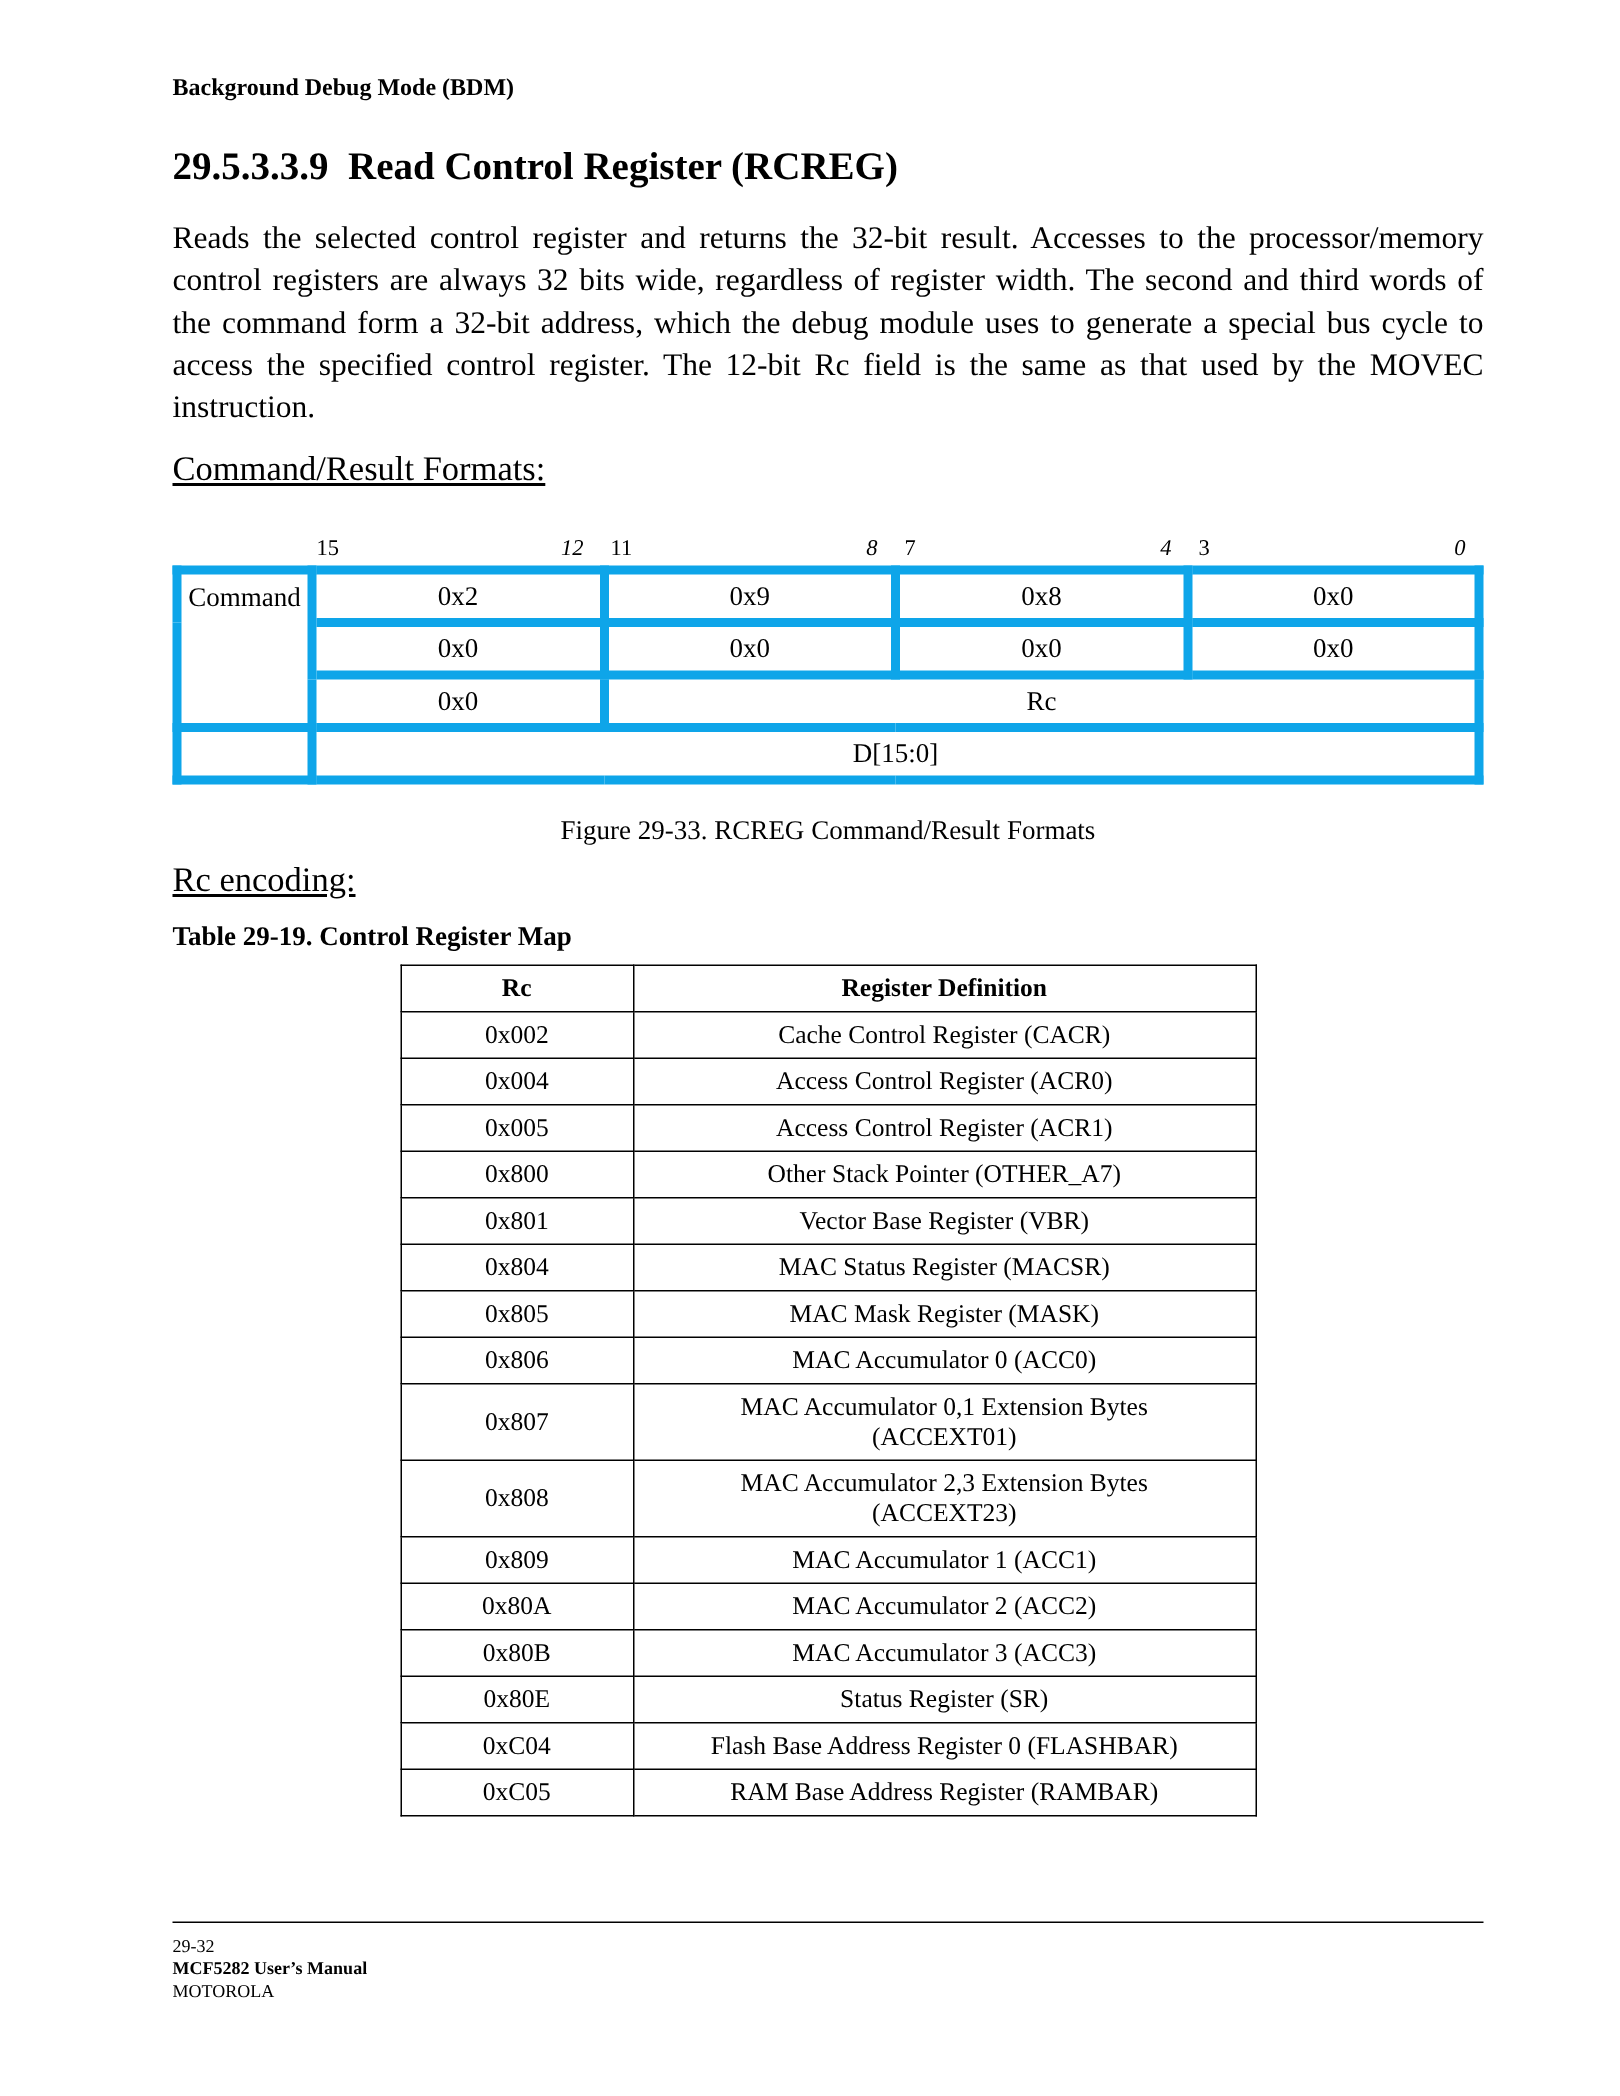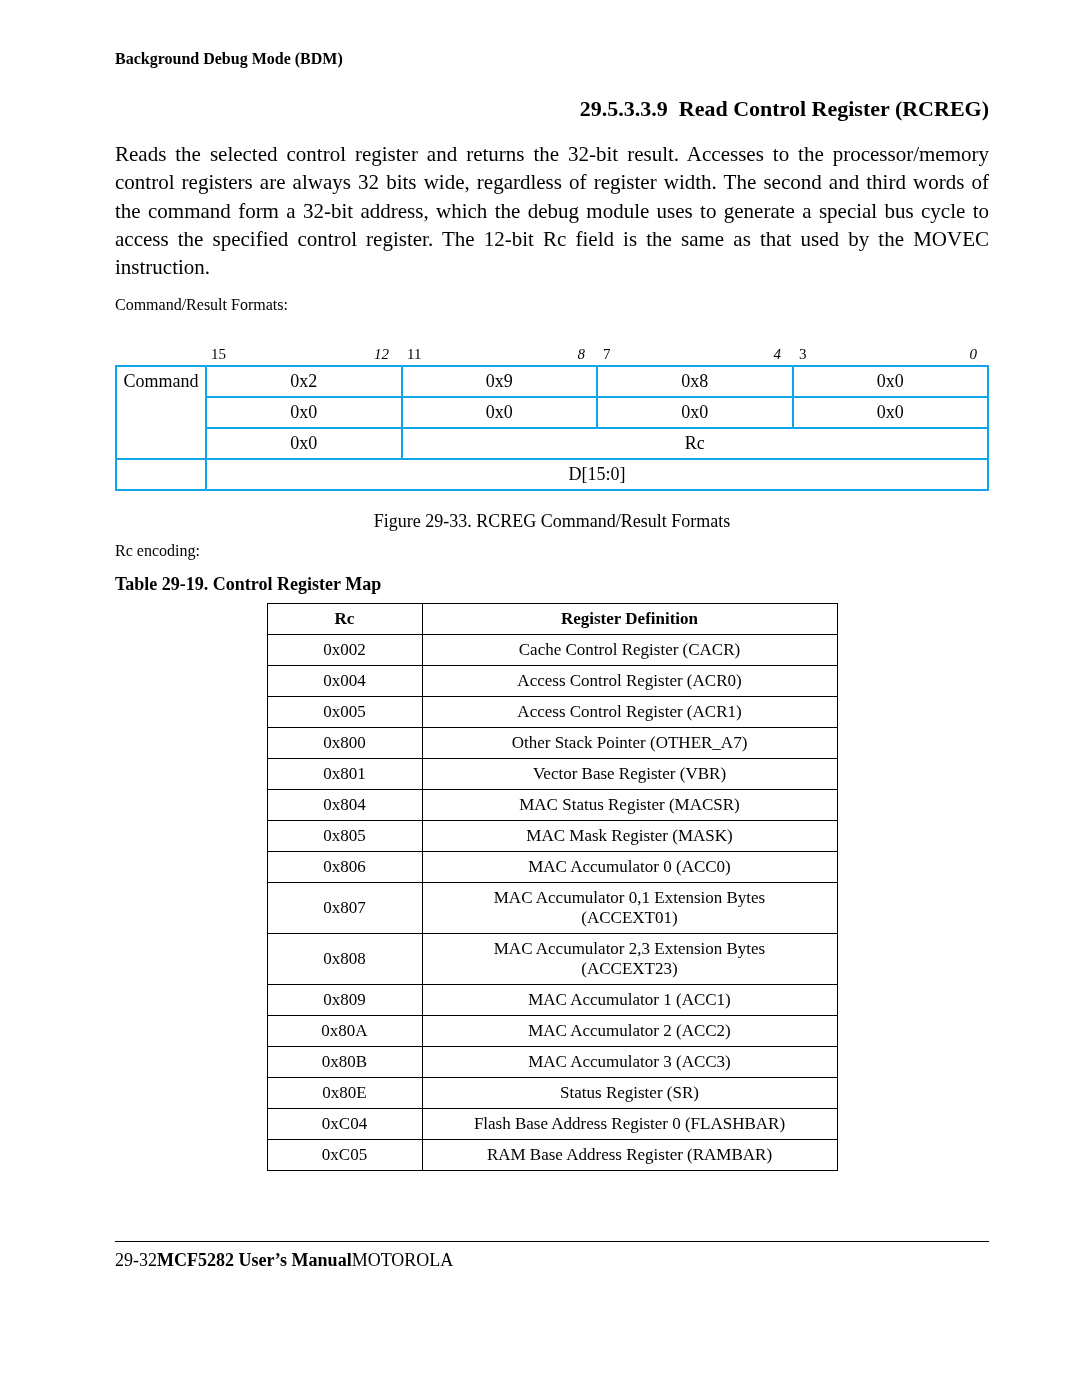--- a/index.html
+++ b/index.html
@@ -13,55 +13,55 @@
   .page {
     padding: 50px 91px 40px 115px;
     box-sizing: border-box;
   }
   .running-header {
     font-size: 16px;
     font-weight: bold;
     margin-bottom: 28px;
   }
   .section-heading {
-    font-size: 22px;
+    font-size: 26px;
     font-weight: bold;
     margin-bottom: 18px;
-    text-align: right;
   }
   .sc { font-variant: small-caps; }
   .body-p {
     font-size: 21px;
     line-height: 1.35;
     text-align: justify;
     margin: 0 0 14px 0;
   }
   .sublabel {
-    font-size: 16px;
+    font-size: 23px;
     margin: 10px 0 14px 0;
+    text-decoration: underline;
   }
   
   .fmt-wrap { margin-top: 8px; }
   .bit-row {
     display: grid;
     grid-template-columns: 90px repeat(4, 1fr);
     font-size: 15px;
   }
   .bit-row .spacer { }
   .bit-cell {
     display: flex;
     justify-content: space-between;
     padding: 0 6px 2px 6px;
     font-weight: normal;
     margin-top: 18px;
   }
   .bit-cell span:last-child { padding-right: 6px; font-style: italic; }
   .fmt-table { border-collapse: collapse; width: 100%; table-layout: fixed; }
   .fmt-table td {
-    border: 2px solid #0ea5e9;
+    border: 6px solid #0ea5e9;
     text-align: center;
     font-size: 18px;
     padding: 4px 0;
   }
   .fmt-table td.rowlabel { width: 90px; }
   .fmt-table td.noborder-top { border-top: none; }
   .fmt-table td.noborder-bottom { border-bottom: none; }
   .fmt-table col.c0 { width: 90px; }
   .figcap {
     text-align: center;
@@ -88,21 +88,23 @@
   .reg-table th { font-weight: bold; }
   .reg-table td:first-child { width: 110px; }
   .reg-table td:last-child { width: 370px; }
   .footer-rule {
     border: none;
     border-top: 1px solid #000;
     margin: 70px 0 8px 0;
   }
   .footer {
     display: flex;
-    font-size: 18px;
+    justify-content: space-between;
+    font-size: 12px;
+    flex-direction: column;
   }
   .footer .center { font-weight: bold; }
 </style>
 </head>
 <body>
 
 <div class="page">
 
   <div class="running-header">Background Debug Mode (BDM)</div>
 

